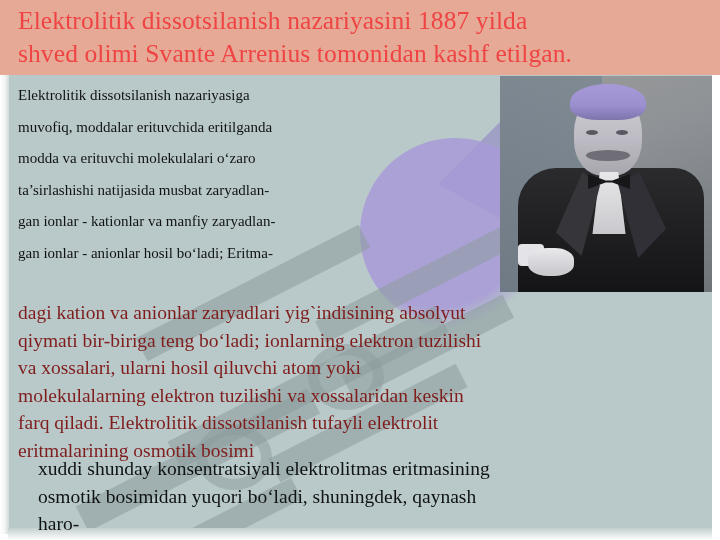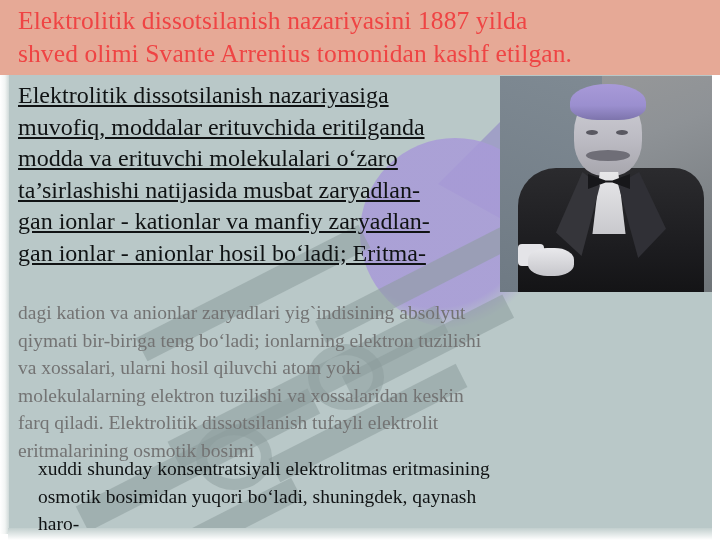--- a/index.html
+++ b/index.html
@@ -171,31 +171,30 @@
     border-radius: 4px;
   }
 
   
   .text-col {
     position: absolute;
     left: 18px;
     top: 80px;
     width: 482px;
     color: #101314;
-    font-size: 24px;
+    font-size: 15px;
     line-height: 31.5px;
     white-space: pre-line;
-    text-decoration: underline;
   }
   .text-full {
     position: absolute;
     left: 18px;
     top: 299px;
     width: 686px;
-    color: #737373;
+    color: #7f1d1d;
     font-size: 19.5px;
     line-height: 27.5px;
     white-space: pre-line;
   }
   .text-tail {
     position: absolute;
     left: 18px;
     top: 455px;
     width: 686px;
     color: #101314;

